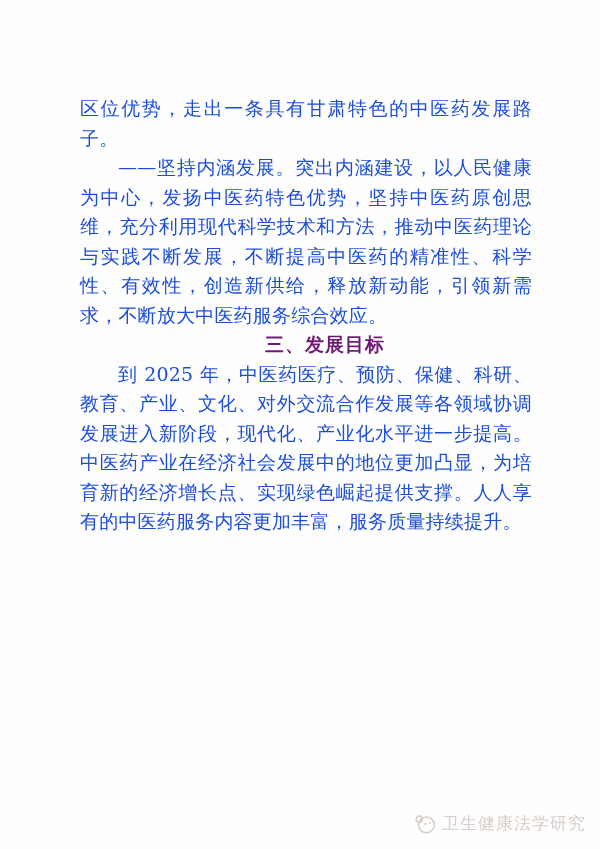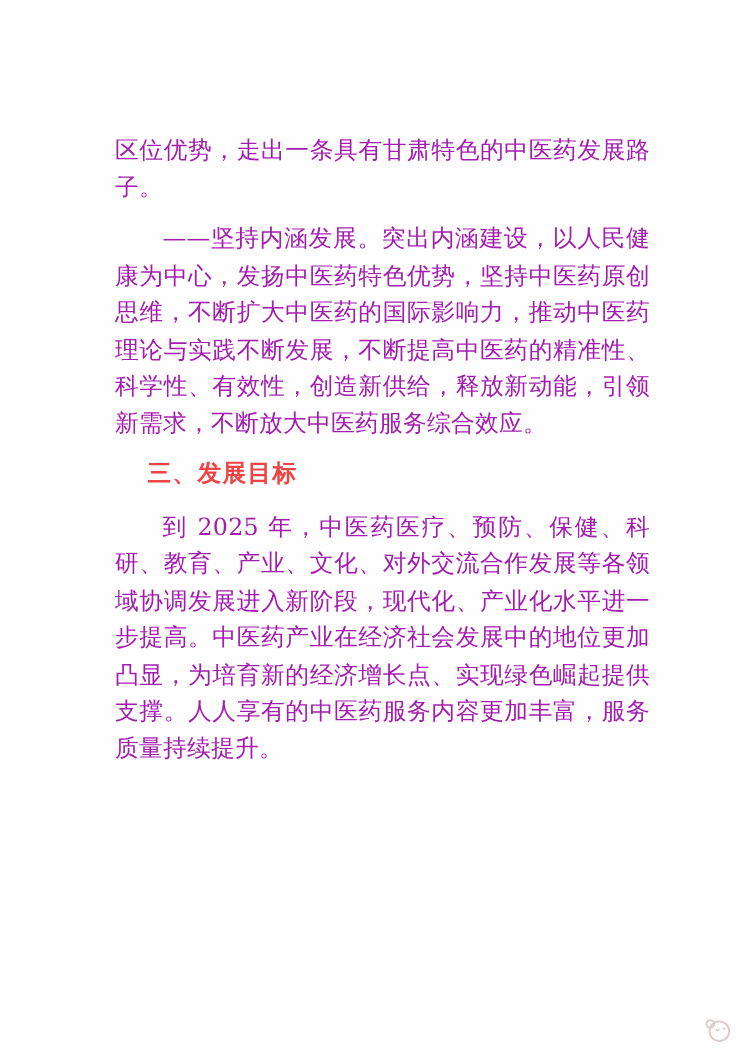--- a/index.html
+++ b/index.html
@@ -18,40 +18,41 @@
     font-family: "DejaVu Serif", "Liberation Serif", serif;
   }
   .content {
     position: absolute;
     left: 80px;
     top: 94px;
     width: 452px;
     color: #3b3b3b;
   }
   .para {
-    margin: 12px;
+    margin: 0;
     font-size: 19px;
     line-height: 29.5px;
     text-align: justify;
     text-justify: inter-ideograph;
     letter-spacing: 0.2px;
-    color: #a21caf;
+    color: #1d4ed8;
   }
   .para.indent {
     text-indent: 2em;
   }
   .heading {
     margin: 0;
     font-size: 19px;
     line-height: 29.5px;
     text-indent: 2em;
     font-weight: bold;
-    color: #ef4444;
-    font-family: Liberation Mono, monospace;
+    color: #701a75;
+    font-family: Liberation Sans, sans-serif;
     letter-spacing: 1px;
+    text-align: center;
   }
   .watermark {
     position: absolute;
     right: 14px;
     bottom: 14px;
     display: flex;
     align-items: center;
     gap: 5px;
     color: #d7cdc9;
   }
@@ -71,28 +72,29 @@
     color: #d7cdc9;
     font-family: "DejaVu Sans", "Liberation Sans", sans-serif;
   }
 </style>
 </head>
 <body>
 
 <div class="page">
   <div class="content">
     <p class="para">区位优势，走出一条具有甘肃特色的中医药发展路子。</p>
-    <p class="para indent">——坚持内涵发展。突出内涵建设，以人民健康为中心，发扬中医药特色优势，坚持中医药原创思维，不断扩大中医药的国际影响力，推动中医药理论与实践不断发展，不断提高中医药的精准性、科学性、有效性，创造新供给，释放新动能，引领新需求，不断放大中医药服务综合效应。</p>
+    <p class="para indent">——坚持内涵发展。突出内涵建设，以人民健康为中心，发扬中医药特色优势，坚持中医药原创思维，充分利用现代科学技术和方法，推动中医药理论与实践不断发展，不断提高中医药的精准性、科学性、有效性，创造新供给，释放新动能，引领新需求，不断放大中医药服务综合效应。</p>
     <h3 class="heading">三、发展目标</h3>
     <p class="para indent">到 2025 年，中医药医疗、预防、保健、科研、教育、产业、文化、对外交流合作发展等各领域协调发展进入新阶段，现代化、产业化水平进一步提高。中医药产业在经济社会发展中的地位更加凸显，为培育新的经济增长点、实现绿色崛起提供支撑。人人享有的中医药服务内容更加丰富，服务质量持续提升。</p>
   </div>
 
   <div class="watermark">
     <span class="wm-icon">
       <svg viewBox="0 0 24 24" fill="none" xmlns="http://www.w3.org/2000/svg">
         <circle cx="13" cy="13.5" r="8.2" stroke="#d7cdc9" stroke-width="1.6"></circle>
         <circle cx="5.5" cy="7.5" r="3.2" stroke="#d7cdc9" stroke-width="1.6"></circle>
         <path d="M10 12 q1.5 1.5 3 0" stroke="#d7cdc9" stroke-width="1.4" fill="none"></path>
         <circle cx="17" cy="11.5" r="1" fill="#d7cdc9"></circle>
       </svg>
     </span>
+    <span class="wm-text">卫生健康法学研究</span>
   </div>
 </div>
 
 </body></html>

